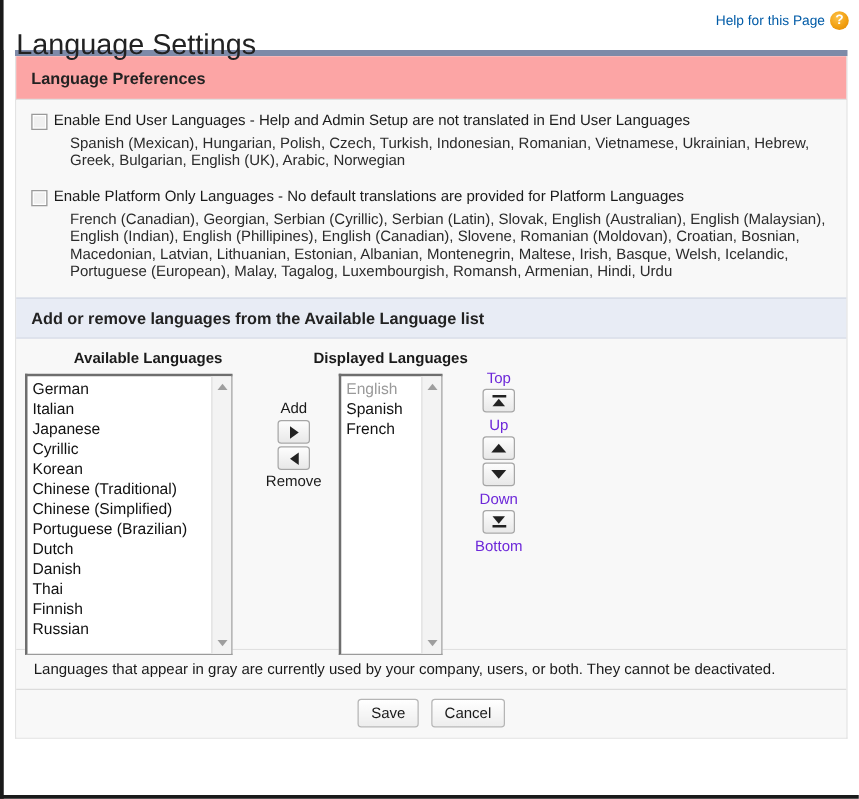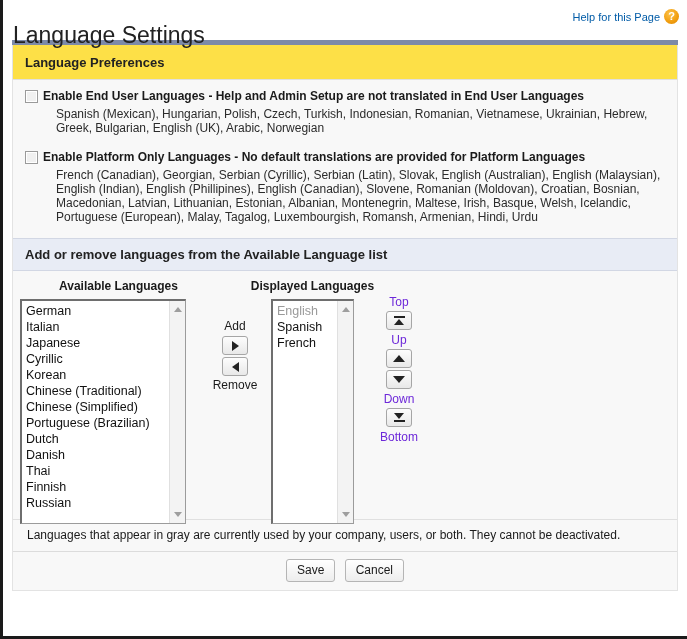--- a/index.html
+++ b/index.html
@@ -85,39 +85,38 @@
     width: 666px;
     margin: 0 9px;
     box-sizing: border-box;
   }
 
   .section-title {
     font-size: 13px;
     font-weight: bold;
     color: #222222;
     padding: 10px 0 9px 12px;
-    background: #fde047;
+    background: #fca5a5;
     border-bottom: 1px solid #e0e0e0;
   }
   .section-title.shaded {
     background: #e8ecf5;
     border-top: 1px solid #d2d7e4;
     border-bottom: 1px solid #d2d7e4;
     padding: 8px 0 8px 12px;
   }
 
   .pref-block {
     padding: 9px 12px 7px 12px;
     background: #f8f8f8;
   }
   .pref-row {
     display: flex;
-    align-items: flex-start;
+    align-items: flex-end;
     gap: 5px;
-    font-weight: bold;
   }
   .cbx {
     width: 13px;
     height: 13px;
     box-sizing: border-box;
     border: 1px solid #9a9a9a;
     background: #f0f0f0;
     flex: 0 0 auto;
     margin-top: 1px;
     box-shadow: inset 0 0 0 1px #ffffff;

